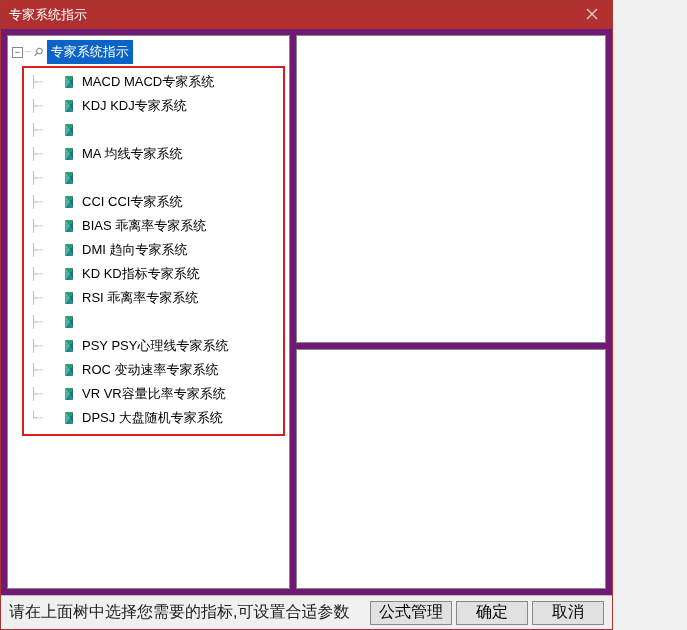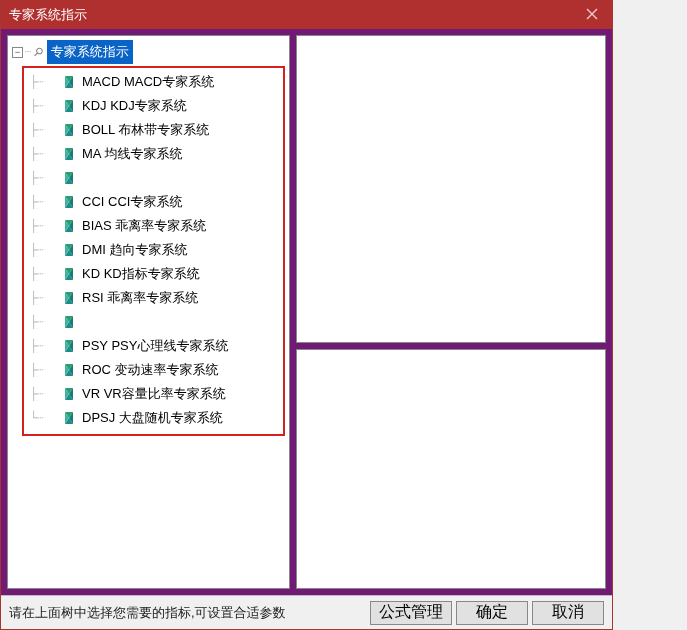--- a/index.html
+++ b/index.html
@@ -74,21 +74,21 @@
   }
   .footer {
     height: 34px;
     border-top: 1px solid #bbb;
     display: flex;
     align-items: center;
     padding: 0 8px;
     gap: 4px;
     background: #f0f0f0;
   }
-  .footer .hint { flex: 1; color: #222; font-size: 13px; }
+  .footer .hint { flex: 1; color: #222; font-size: 16px; }
   .footer button {
     min-width: 72px;
     height: 24px;
     font-size: 16px;
     font-family: inherit;
     border: 1px solid #888;
     background: #e1e1e1;
     cursor: pointer;
     padding: 0 8px;
   }
@@ -216,21 +216,20 @@
             <div class="child-row">
               <span class="tree-line">├┈</span>
               <span class="item-icon">
                 <svg width="14" height="14" viewBox="0 0 14 14">
                   <polygon points="3,1 11,1 7,7" fill="#2a9d6f"></polygon>
                   <polygon points="3,13 11,13 7,7" fill="#1f8a8a"></polygon>
                   <polygon points="3,1 7,7 3,13" fill="#3db39e"></polygon>
                   <polygon points="11,1 7,7 11,13" fill="#177a7a"></polygon>
                 </svg>
               </span>
-              <span class="item-label">BOLL 布林带专家系统</span>
             </div>
             <div class="child-row">
               <span class="tree-line">├┈</span>
               <span class="item-icon">
                 <svg width="14" height="14" viewBox="0 0 14 14">
                   <polygon points="3,1 11,1 7,7" fill="#2a9d6f"></polygon>
                   <polygon points="3,13 11,13 7,7" fill="#1f8a8a"></polygon>
                   <polygon points="3,1 7,7 3,13" fill="#3db39e"></polygon>
                   <polygon points="11,1 7,7 11,13" fill="#177a7a"></polygon>
                 </svg>

